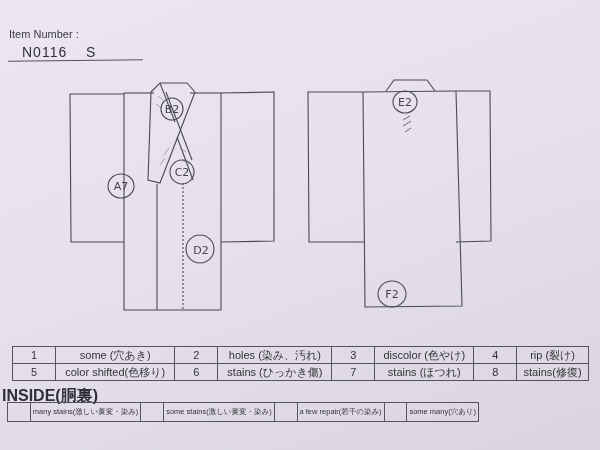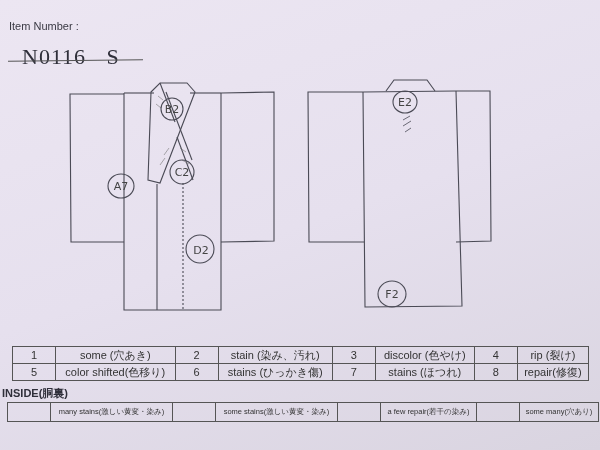--- a/index.html
+++ b/index.html
@@ -3,29 +3,29 @@
 <meta charset="utf-8">
 <style>
   html, body { margin:0; padding:0; }
   body {
     width:600px; height:450px; overflow:hidden; position:relative;
     background: linear-gradient(160deg, #ece6f2 0%, #e6e0ee 50%, #d9d4e0 100%);
     font-family: "Liberation Sans", "DejaVu Sans", sans-serif;
     color:#333;
   }
   .abs { position:absolute; }
-  #item-label { left:9px; top:20px; font-size:11px; color:#3a3a44; }
-  #item-number { left:22px; top:44px; font-size:22px; color:#2f2f3a; letter-spacing:1px; word-spacing:14px;font-family:Liberation Serif, serif; }
+  #item-label { left:9px; top:28px; font-size:11px; color:#3a3a44; }
+  #item-number { left:22px; top:44px; font-size:14px; color:#2f2f3a; letter-spacing:1px; word-spacing:14px; }
   #item-underline { left:8px; top:60px; width:135px; height:0; border-top:1px solid #555; transform:rotate(-0.6deg); }
   svg.diagram { position:absolute; left:0; top:0; }
   table.legend { position:absolute; border-collapse:collapse; font-size:11px; color:#333; }
   table.legend td { border:1px solid #555; height:16px; padding:0 2px; text-align:center; white-space:nowrap; }
   #legend { left:12px; top:346px; width:577px; }
-  #inside-label { left:2px; top:386px; font-size:11px; font-weight:bold; color:#2f2f3a; }
-  #inside-table { left:7px; top:402px; width:592px; font-size:7.5px; }
+  #inside-label { left:2px; top:386px; font-size:16px; font-weight:bold; color:#2f2f3a; }
+  #inside-table { left:7px; top:402px; width:472px; font-size:7.5px; }
   #inside-table td { height:18px; }
   .num { width:38px; }
 </style>
 </head>
 <body>
 
 <div id="item-label" class="abs">Item Number :</div>
 <div id="item-number" class="abs">N0116 S</div>
 <div id="item-underline" class="abs"></div>
 
@@ -87,35 +87,35 @@
     <text x="392" y="298">F2</text>
   </g>
 </svg>
 
 <table id="legend" class="legend">
   <tbody>
       <tr>
     <td class="num">1</td>
     <td>some (穴あき)</td>
     <td class="num">2</td>
-    <td>stain (染み、汚れ)</td>
+    <td>holes (染み、汚れ)</td>
     <td class="num">3</td>
     <td>discolor (色やけ)</td>
     <td class="num">4</td>
     <td>rip (裂け)</td>
   </tr>
   <tr>
     <td class="num">5</td>
     <td>color shifted(色移り)</td>
     <td class="num">6</td>
     <td>stains (ひっかき傷)</td>
     <td class="num">7</td>
     <td>stains (ほつれ)</td>
     <td class="num">8</td>
-    <td>repair(修復)</td>
+    <td>stains(修復)</td>
   </tr>
 </tbody>
   </table>
 
 <div id="inside-label" class="abs">INSIDE(胴裏)</div>
 
 <table id="inside-table" class="legend">
   <tbody>
       <tr>
     <td class="num"></td>

